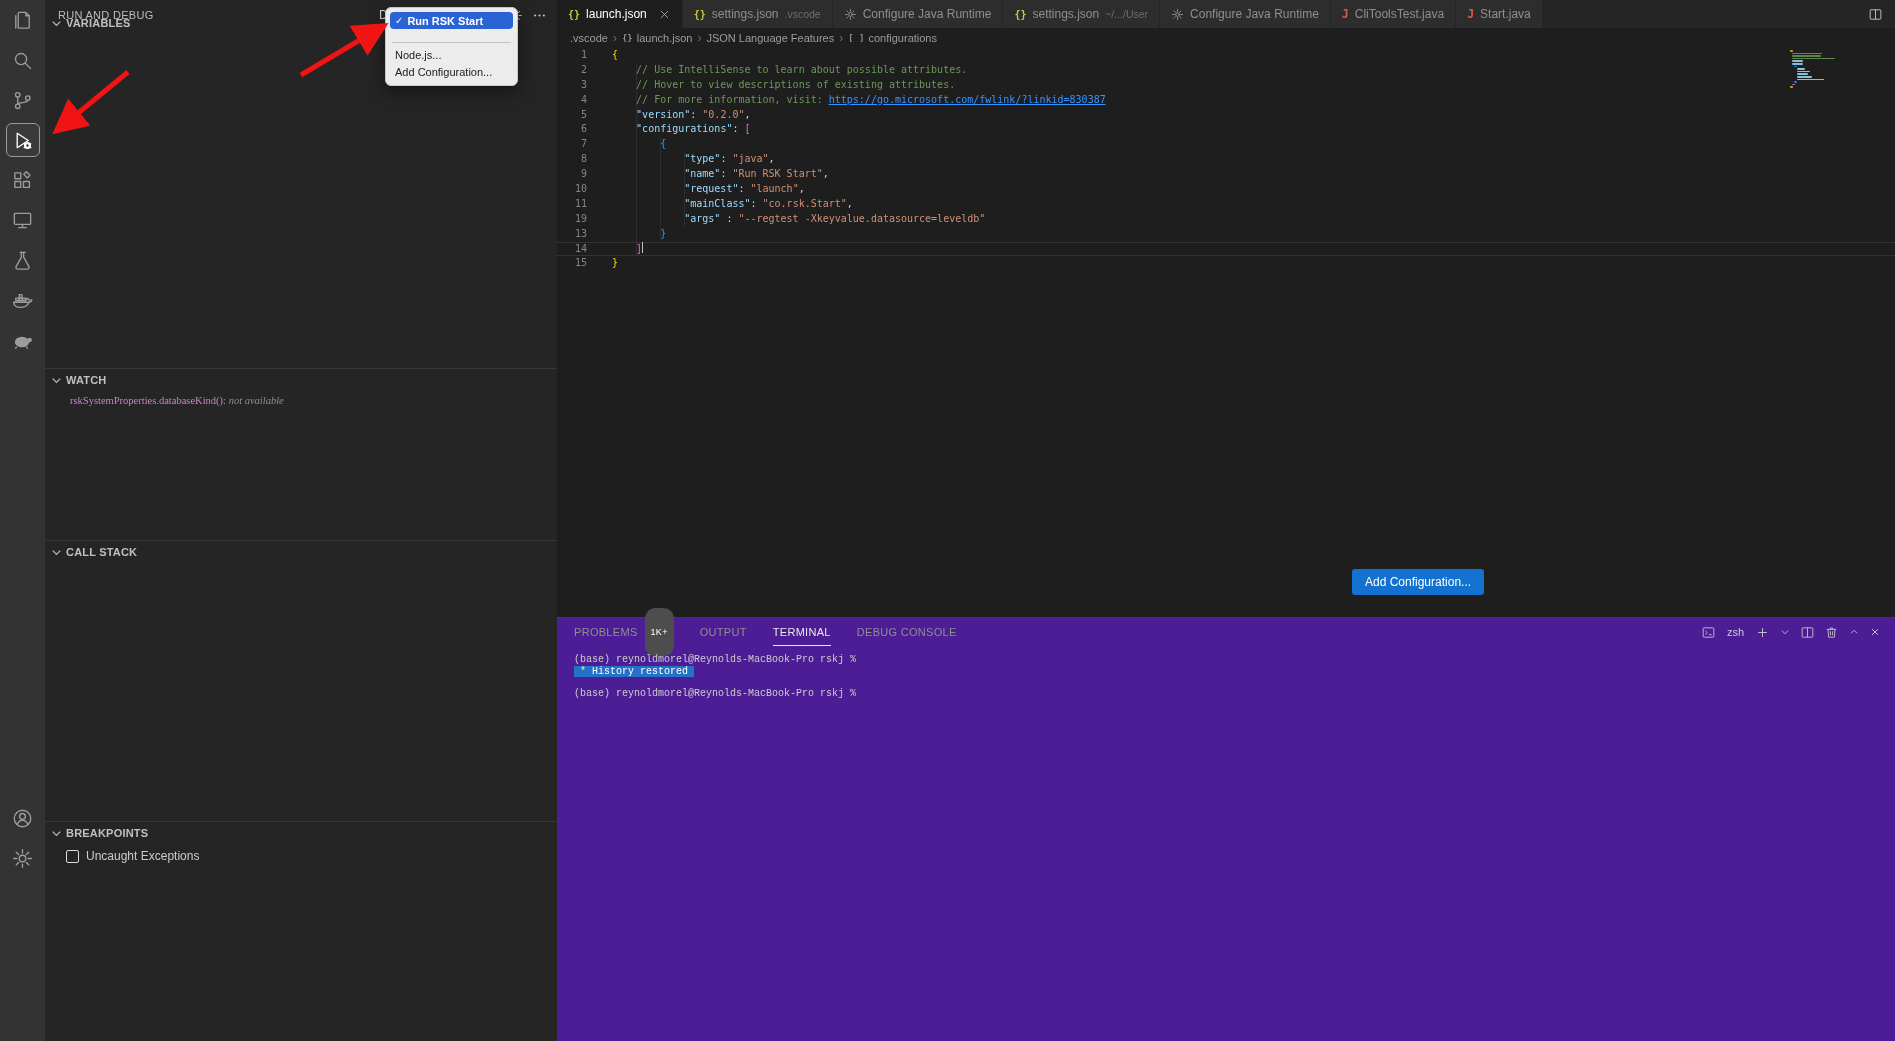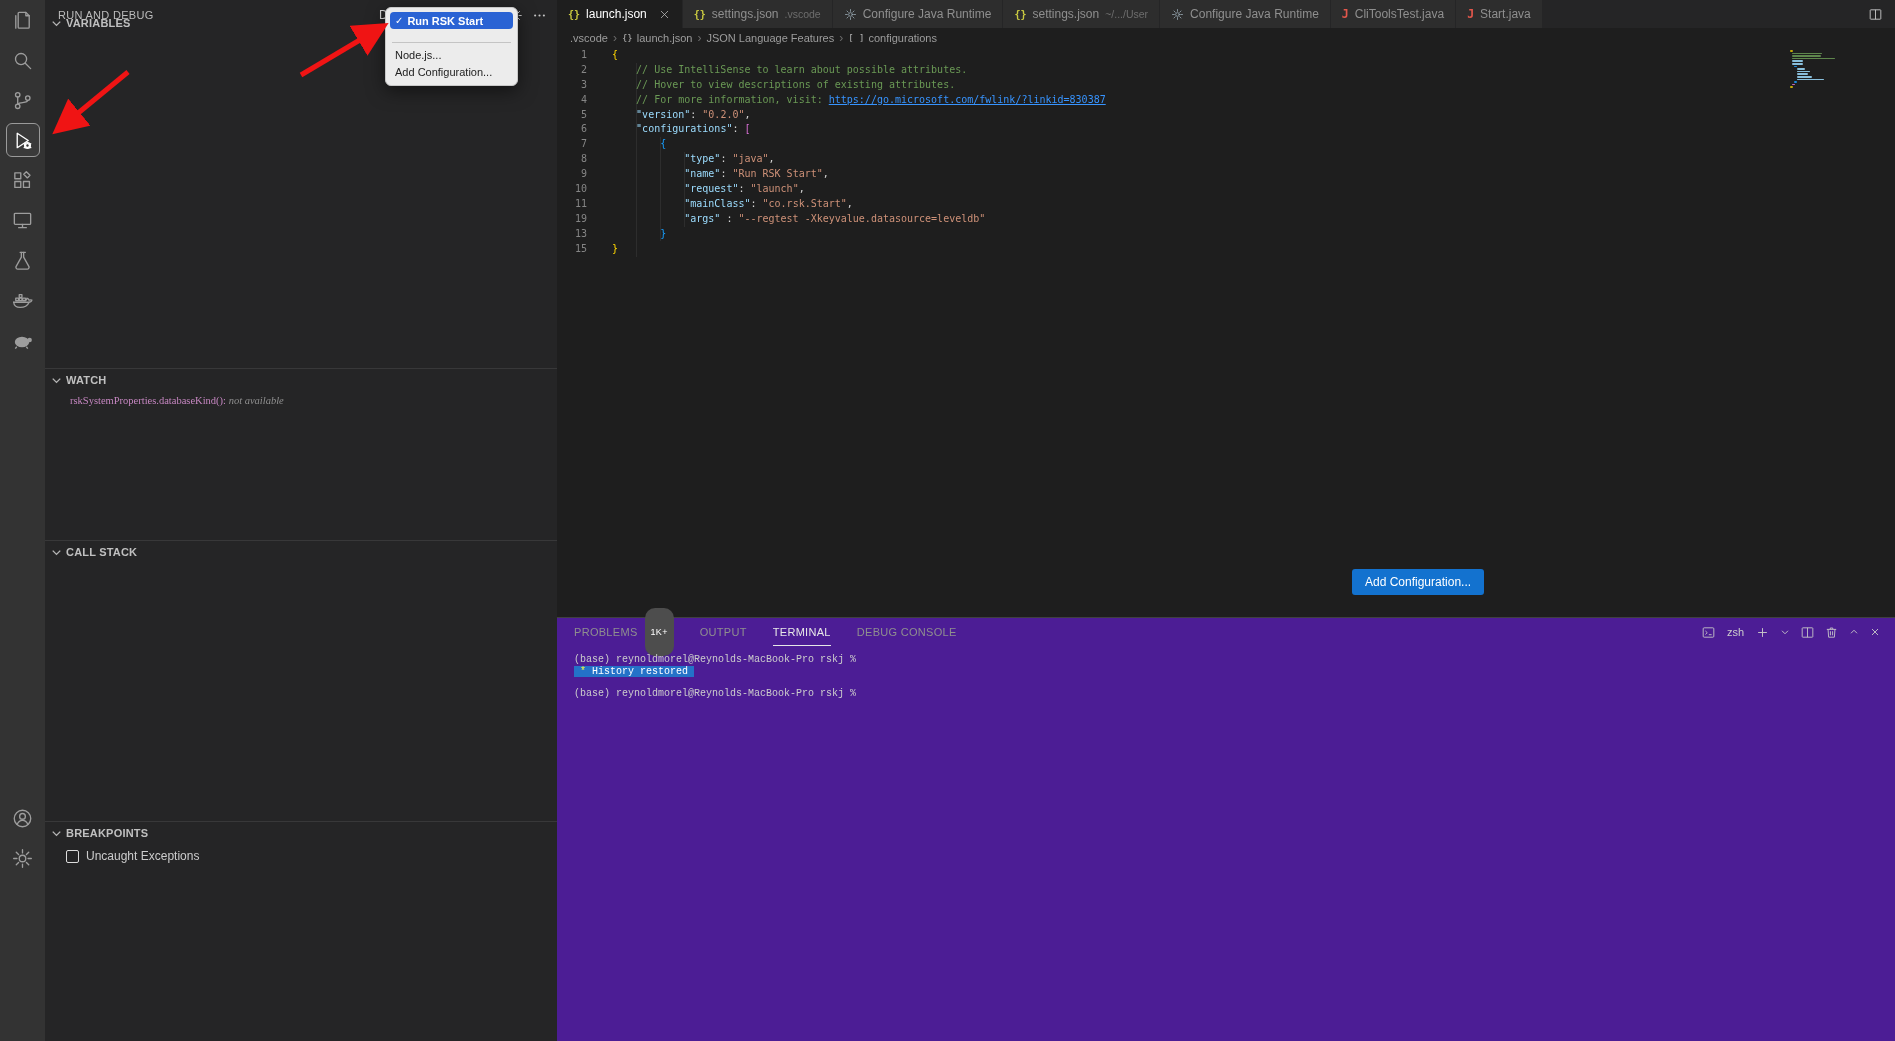--- a/index.html
+++ b/index.html
@@ -440,20 +440,24 @@
           <span class="lc"><span class="tk-p">            </span><span class="tk-key">"mainClass"</span><span class="tk-p">: </span><span class="tk-str">"co.rsk.Start"</span><span class="tk-p">,</span></span>
         </div>
         <div class="code-line">
           <span class="ln">19</span>
           <span class="lc"><span class="tk-p">            </span><span class="tk-key">"args"</span><span class="tk-p"> : </span><span class="tk-str">"--regtest -Xkeyvalue.datasource=leveldb"</span></span>
         </div>
         <div class="code-line">
           <span class="ln">13</span>
           <span class="lc"><span class="tk-p">        </span><span class="tk-b3">}</span></span>
         </div>
+        <div class="code-line active">
+          <span class="ln">14</span>
+          <span class="lc"><span class="tk-p">    </span><span class="tk-b2">]</span><span class="cursor"></span></span>
+        </div>
         <div class="code-line">
           <span class="ln">15</span>
           <span class="lc"><span class="tk-b1">}</span></span>
         </div>
       </div>
     <div class="minimap">
         <div class="mm-bar" style="margin-left: 0px; width: 3px; background: rgb(226, 193, 0);"></div>
         <div class="mm-bar" style="margin-left: 2.2px; width: 30.25px; background: rgb(106, 153, 85);"></div>
         <div class="mm-bar" style="margin-left: 2.2px; width: 29.15px; background: rgb(106, 153, 85);"></div>
         <div class="mm-bar" style="margin-left: 2.2px; width: 42.9px; background: rgb(106, 153, 85);"></div>

